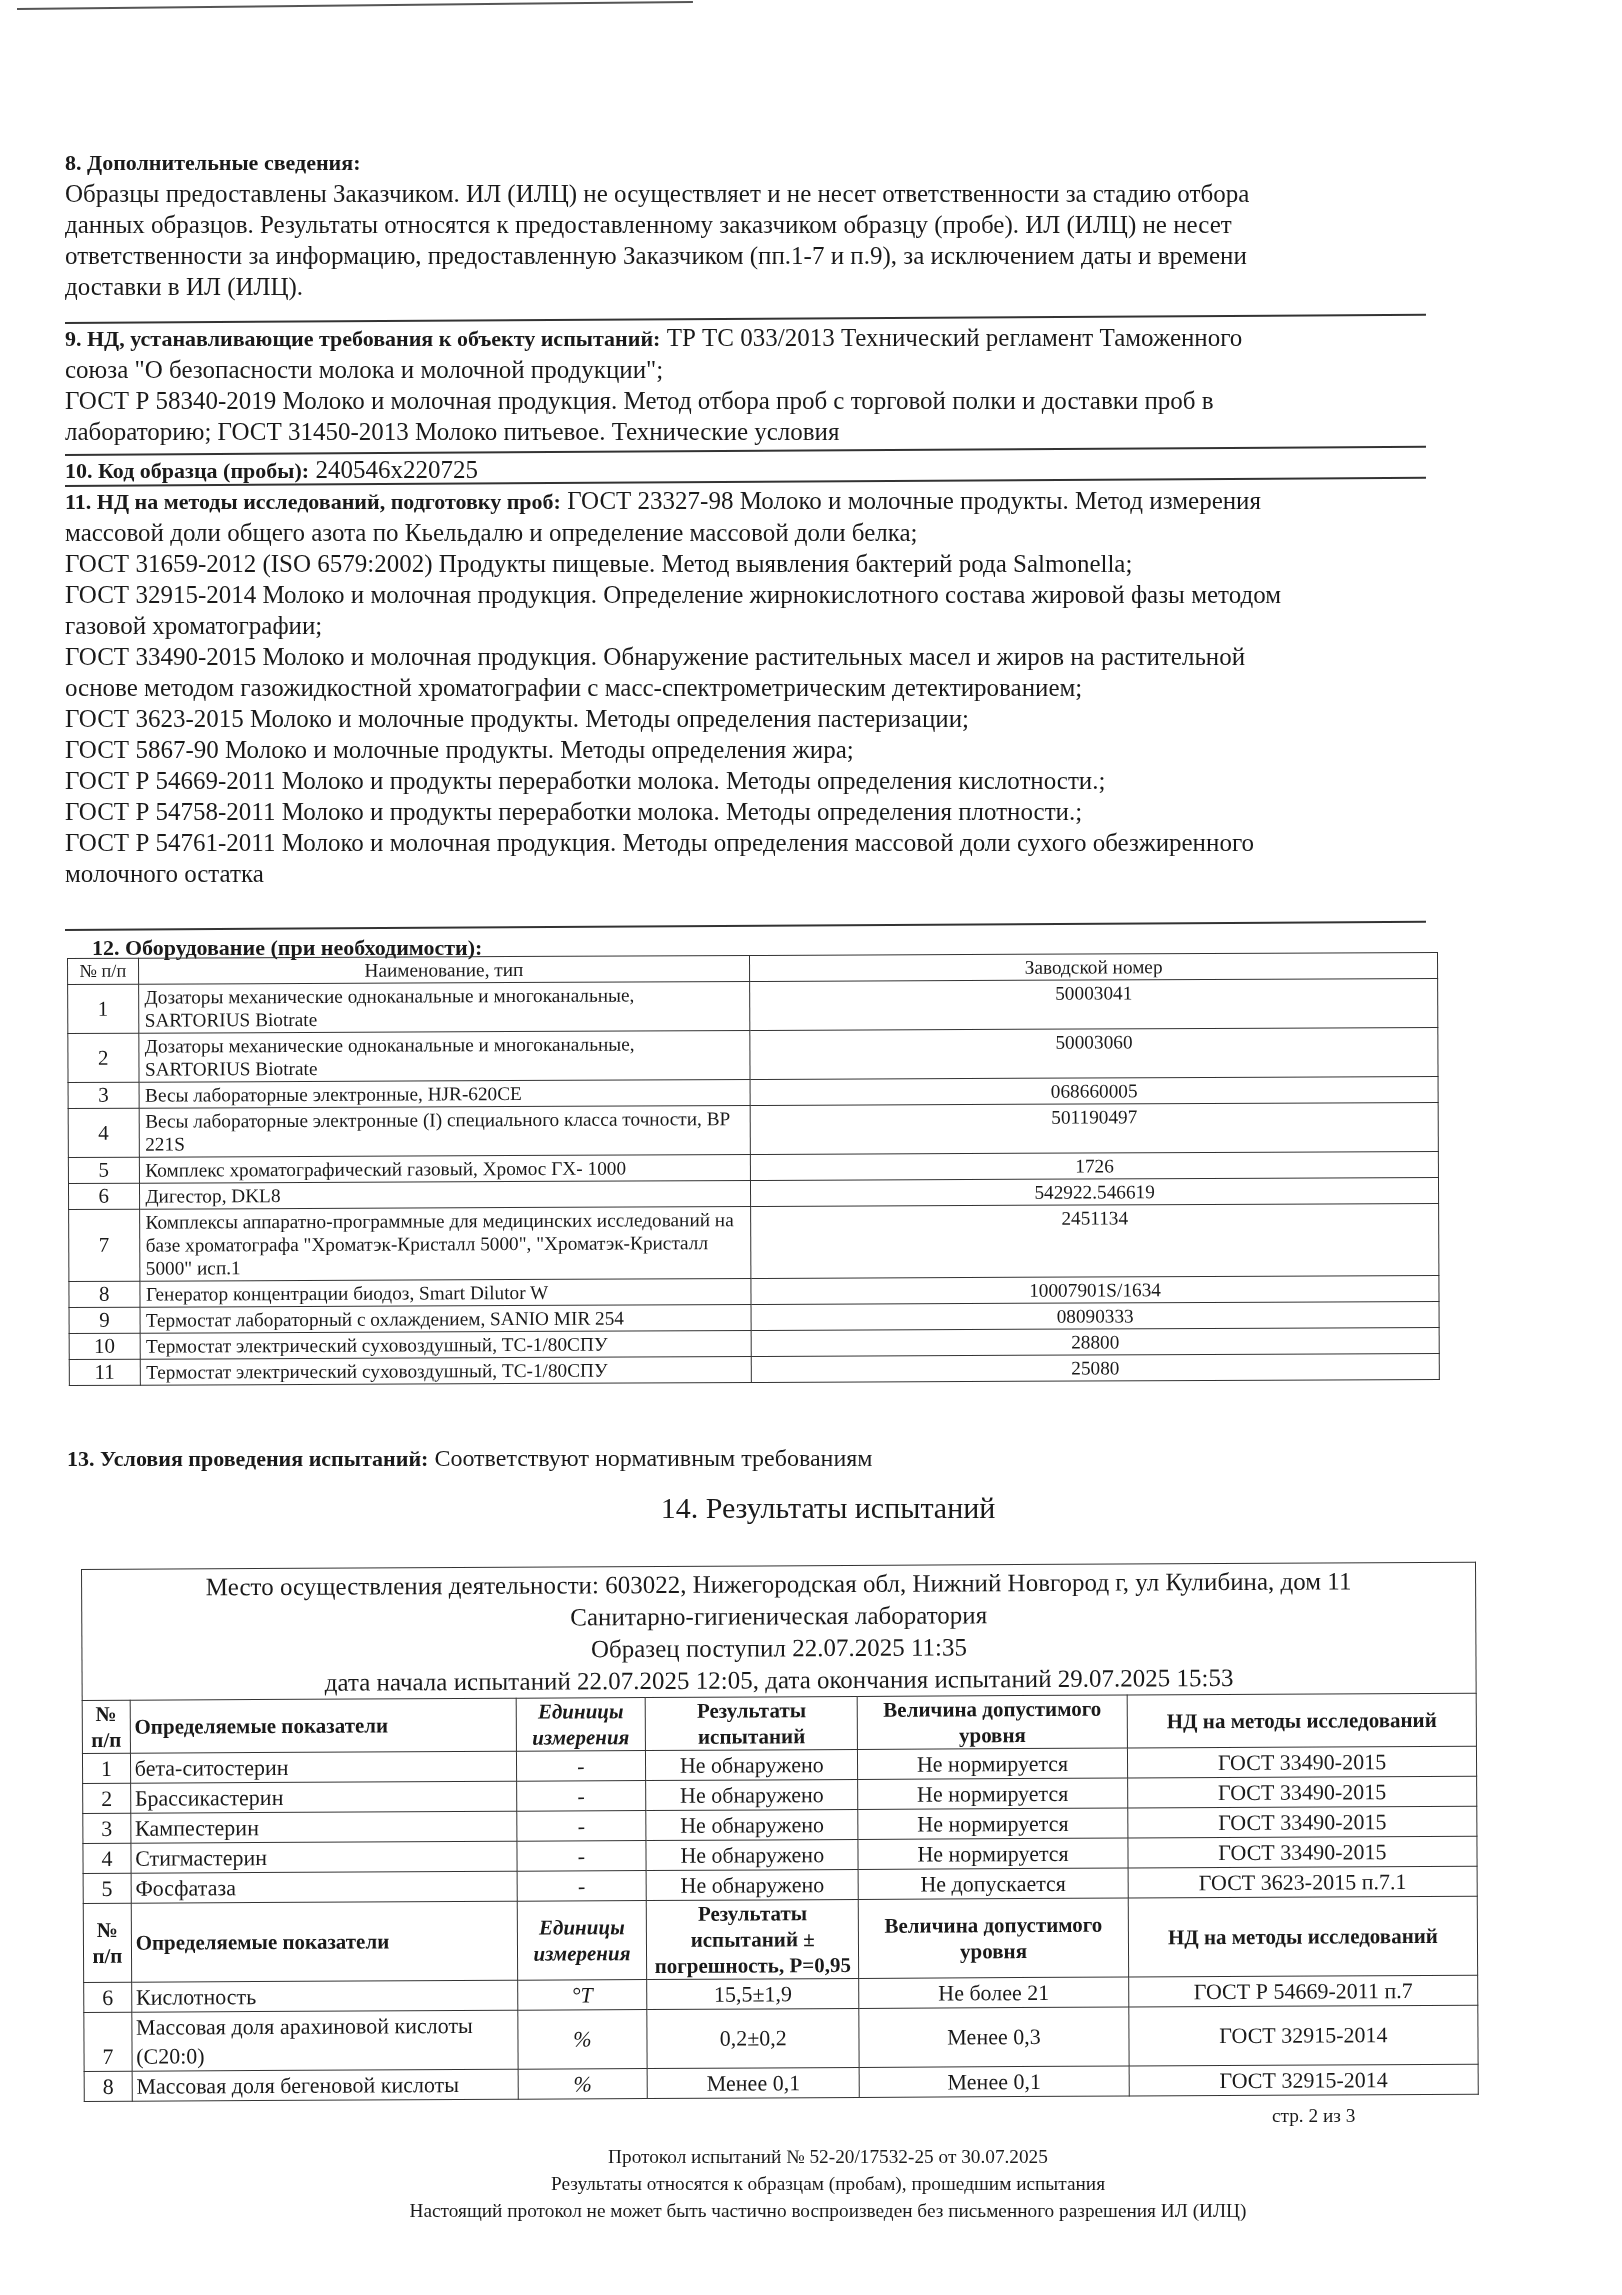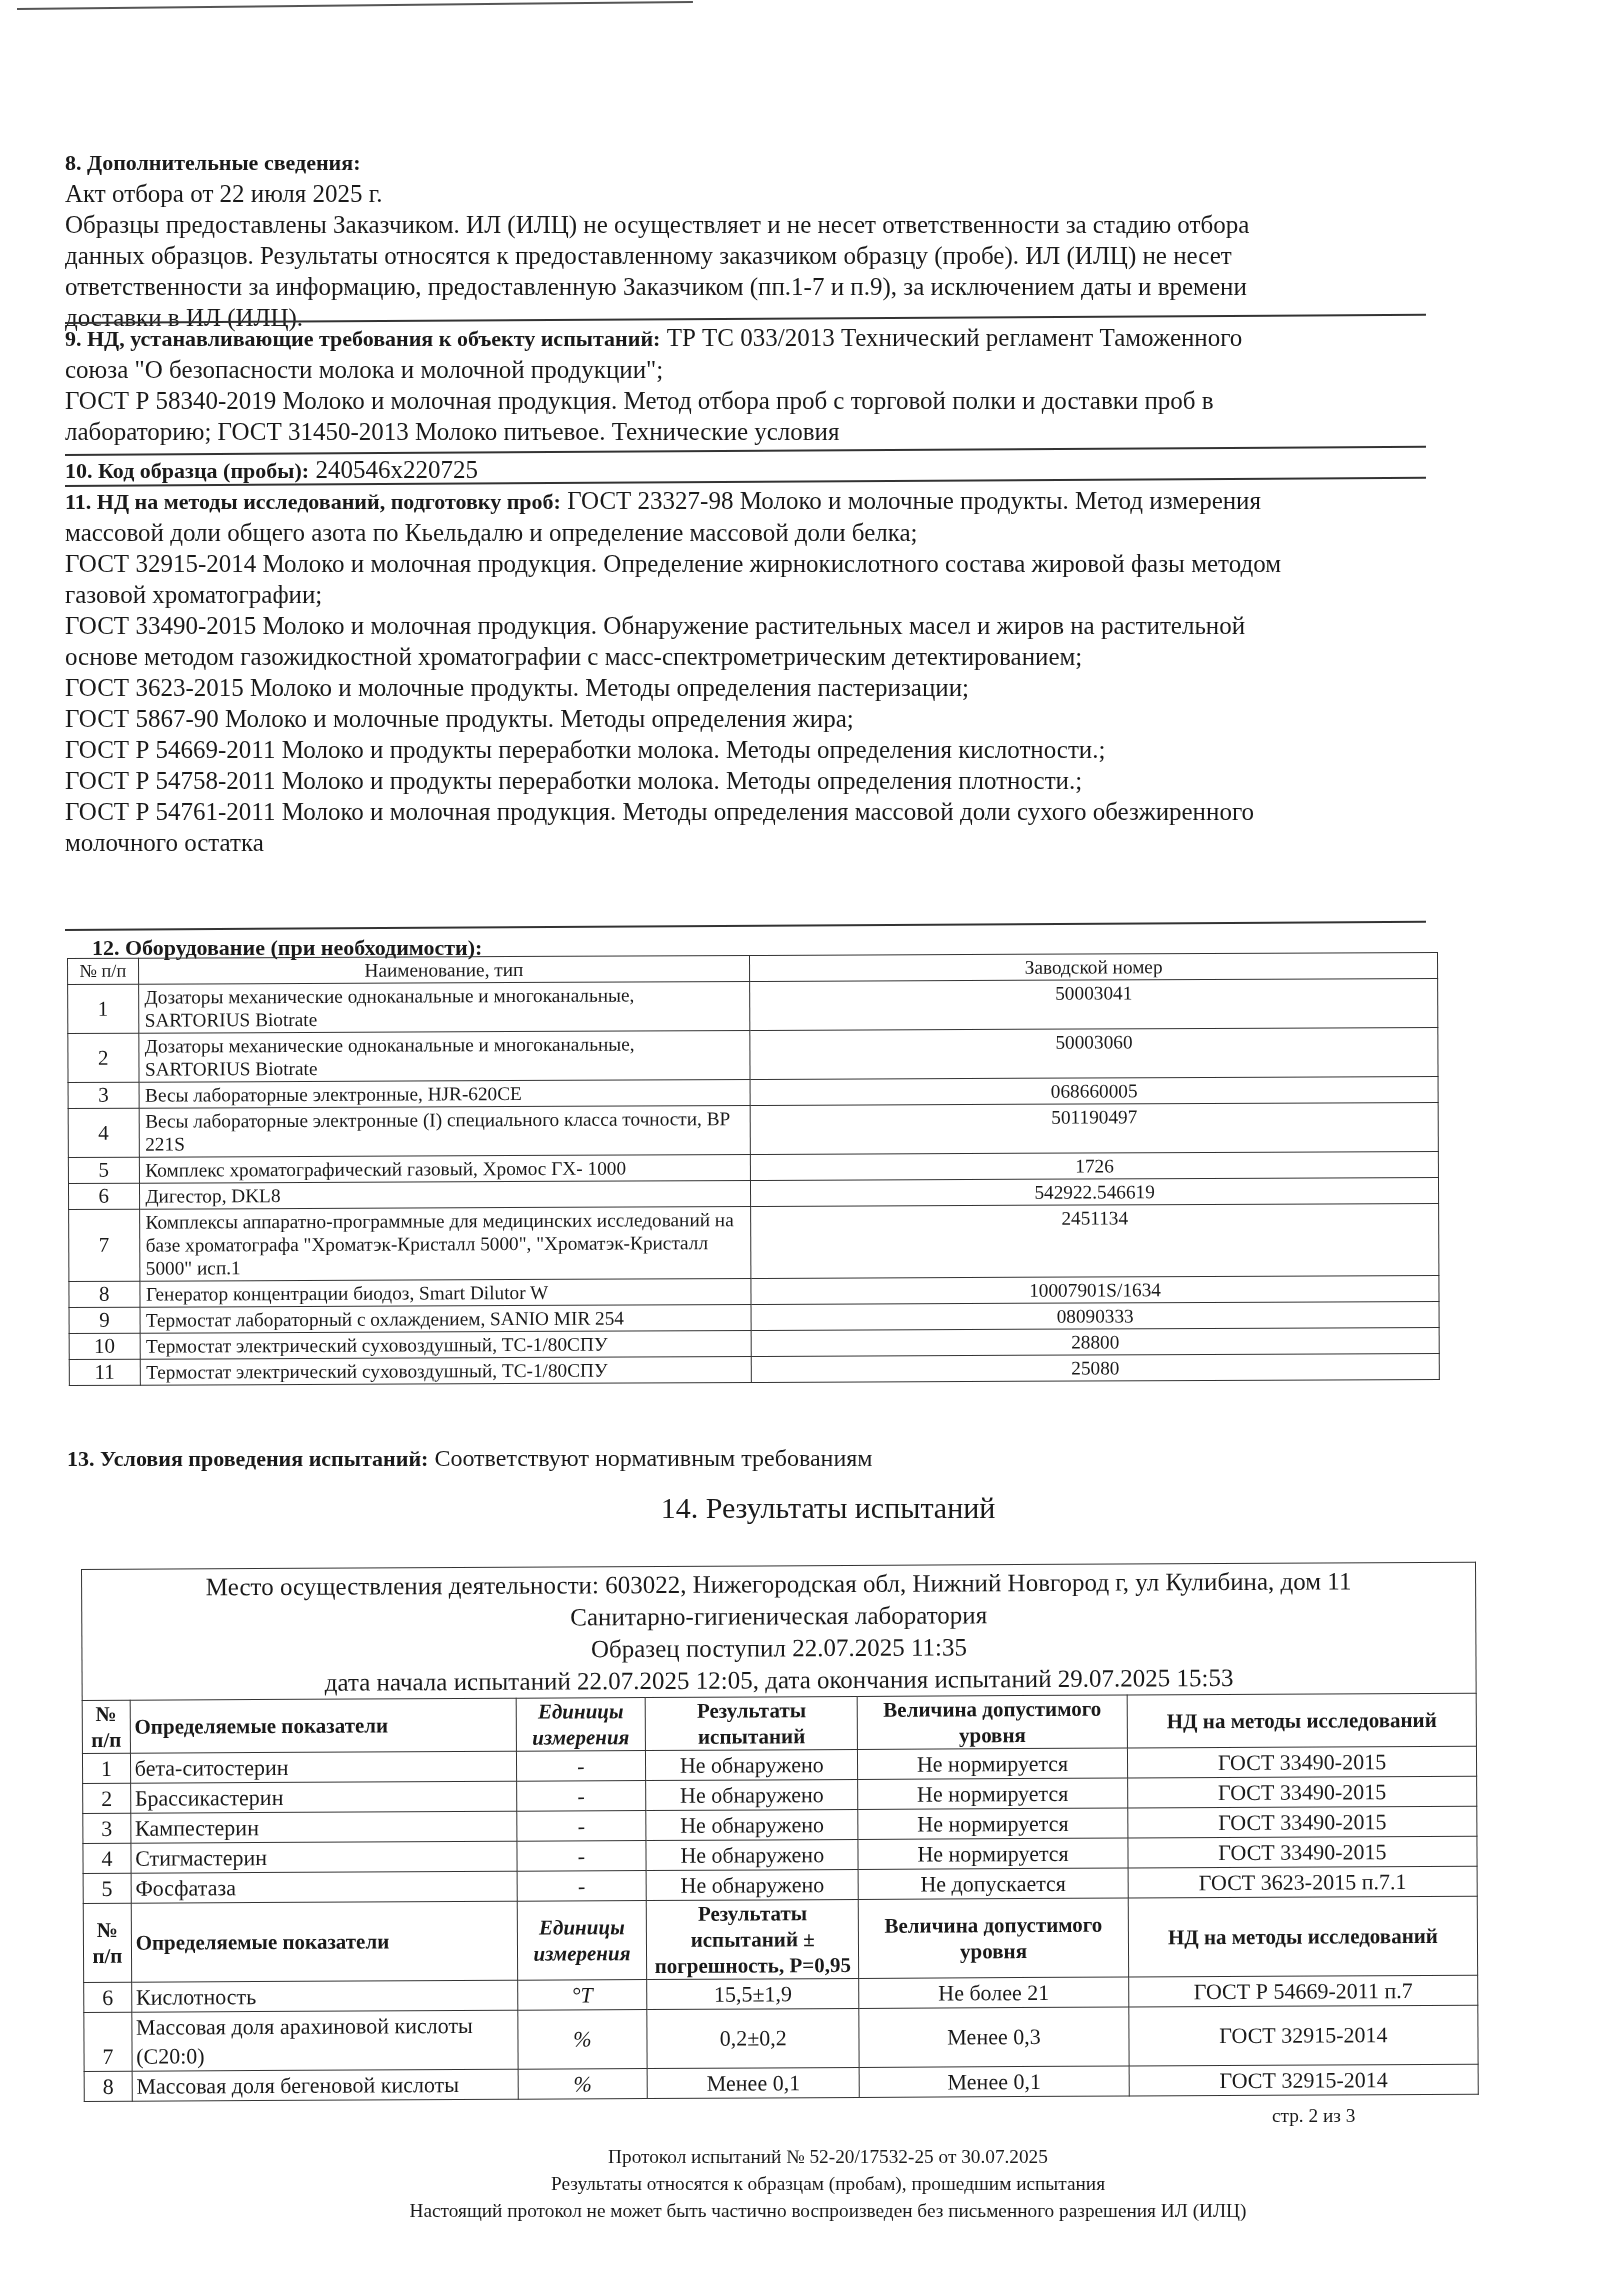--- a/index.html
+++ b/index.html
@@ -41,21 +41,20 @@
   .footer { position:absolute; left:0; width:1622px; top:2143px; text-align:center; font-size:19.3px; line-height:27px; }
 </style>
 </head>
 <body>
 
 <div class="page">
   <div class="scan-line-top"></div>
 
   <div class="sec" style="top:147px;">
     <b class="h line" style="font-size:22px;">8. Дополнительные сведения:</b>
-    <span class="line">Акт отбора от 22 июля 2025 г.</span>
     <span class="line">Образцы предоставлены Заказчиком. ИЛ (ИЛЦ) не осуществляет и не несет ответственности за стадию отбора</span>
     <span class="line">данных образцов. Результаты относятся к предоставленному заказчиком образцу (пробе). ИЛ (ИЛЦ) не несет</span>
     <span class="line">ответственности за информацию, предоставленную Заказчиком (пп.1-7 и п.9), за исключением даты и времени</span>
     <span class="line">доставки в ИЛ (ИЛЦ).</span>
   </div>
   <div class="rule" style="top:322px;"></div>
 
   <div class="sec" style="top:322px;">
     <span class="line"><b class="h" style="font-size:22px;">9. НД, устанавливающие требования к объекту испытаний:</b><span> ТР ТС 033/2013 Технический регламент Таможенного</span></span>
     <span class="line">союза "О безопасности молока и молочной продукции";</span>
@@ -65,20 +64,21 @@
   <div class="rule" style="top:454px;"></div>
 
   <div class="sec" style="top:454px;">
     <span class="line"><b class="h" style="font-size:22px;">10. Код образца (пробы):</b><span> 240546х220725</span></span>
   </div>
   <div class="rule" style="top:485px;"></div>
 
   <div class="sec" style="top:485px;">
     <span class="line"><b class="h" style="font-size:22px;">11. НД на методы исследований, подготовку проб:</b><span> ГОСТ 23327-98 Молоко и молочные продукты. Метод измерения</span></span>
     <span class="line">массовой доли общего азота по Кьельдалю и определение массовой доли белка;</span>
+    <span class="line">ГОСТ 31659-2012 (ISO 6579:2002) Продукты пищевые. Метод выявления бактерий рода Salmonella;</span>
     <span class="line">ГОСТ 32915-2014 Молоко и молочная продукция. Определение жирнокислотного состава жировой фазы методом</span>
     <span class="line">газовой хроматографии;</span>
     <span class="line">ГОСТ 33490-2015 Молоко и молочная продукция. Обнаружение растительных масел и жиров на растительной</span>
     <span class="line">основе методом газожидкостной хроматографии с масс-спектрометрическим детектированием;</span>
     <span class="line">ГОСТ 3623-2015 Молоко и молочные продукты. Методы определения пастеризации;</span>
     <span class="line">ГОСТ 5867-90 Молоко и молочные продукты. Методы определения жира;</span>
     <span class="line">ГОСТ Р 54669-2011 Молоко и продукты переработки молока. Методы определения кислотности.;</span>
     <span class="line">ГОСТ Р 54758-2011 Молоко и продукты переработки молока. Методы определения плотности.;</span>
     <span class="line">ГОСТ Р 54761-2011 Молоко и молочная продукция. Методы определения массовой доли сухого обезжиренного</span>
     <span class="line">молочного остатка</span>

